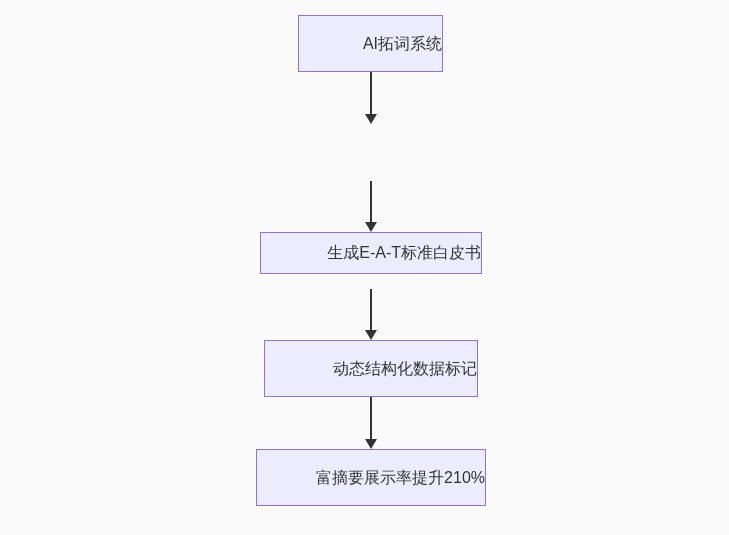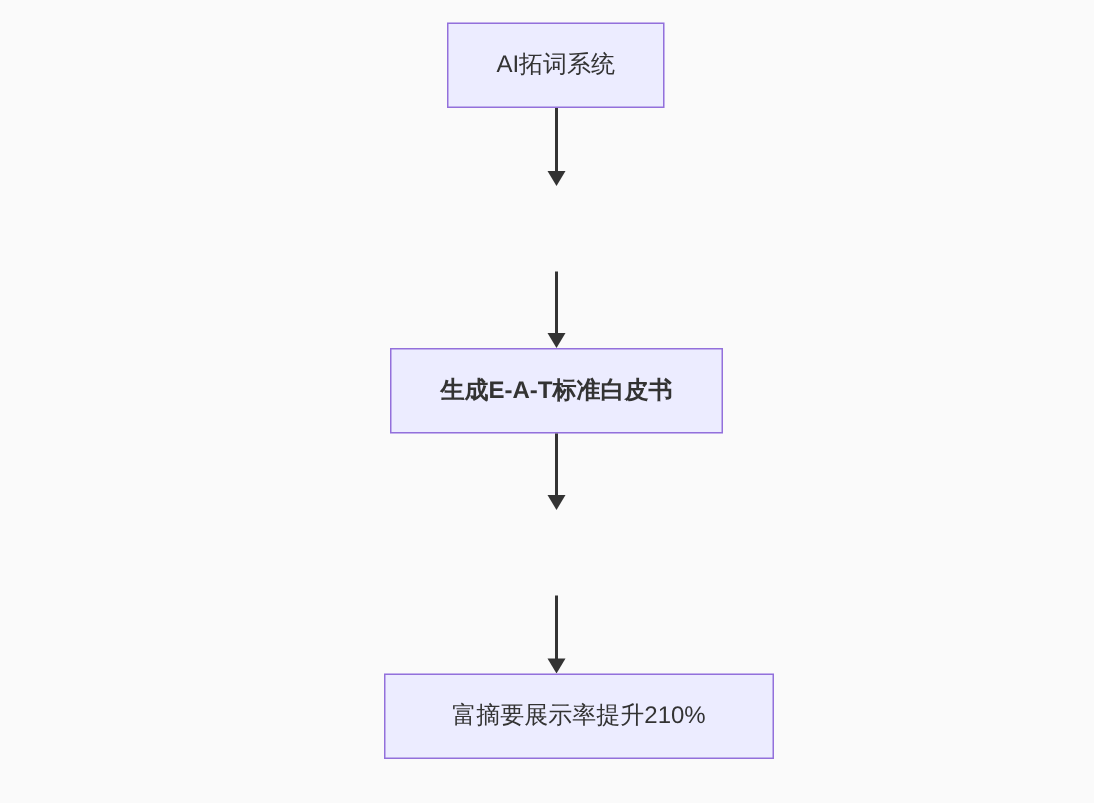--- a/index.html
+++ b/index.html
@@ -18,33 +18,33 @@
   }
   .canvas {
     position: relative;
     width: 729px; height: 535px;
     background: var(--page-bg);
   }
   .node {
     position: absolute;
     display: flex;
     align-items: center;
-    justify-content: center;
+    justify-content: flex-end;
     background: var(--node-fill);
     border: 1px solid var(--node-border);
     color: var(--text-color);
     font-size: 16px;
     line-height: 1;
     white-space: nowrap;
   }
   .node-1 { left: 298px; top: 15px;  width: 145px; height: 57px; }
   .node-2 { left: 275px; top: 124px; width: 192px; height: 57px; }
-  .node-3 { left: 260px; top: 232px; width: 222px; height: 57px; font-weight: bold; }
+  .node-3 { left: 260px; top: 232px; width: 222px; height: 42px; }
   .node-4 { left: 264px; top: 340px; width: 214px; height: 57px; }
-  .node-5 { left: 256px; top: 449px; width: 260px; height: 57px; }
+  .node-5 { left: 256px; top: 449px; width: 230px; height: 57px; }
 
   .edge {
     position: absolute;
     left: 365px;           
     width: 12px;
   }
   .edge-1 { top: 72px;  height: 52px; }
   .edge-2 { top: 181px; height: 51px; }
   .edge-3 { top: 289px; height: 51px; }
   .edge-4 { top: 397px; height: 52px; }
@@ -85,20 +85,23 @@
 
   <div class="node node-3">
     <span>生成E-A-T标准白皮书</span>
   </div>
 
   <div class="edge edge-3">
     <div class="edge-line"></div>
     <div class="edge-head"></div>
   </div>
 
+  <div class="node node-4">
+    <span>动态结构化数据标记</span>
+  </div>
 
   <div class="edge edge-4">
     <div class="edge-line"></div>
     <div class="edge-head"></div>
   </div>
 
   <div class="node node-5">
     <span>富摘要展示率提升210%</span>
   </div>
 

